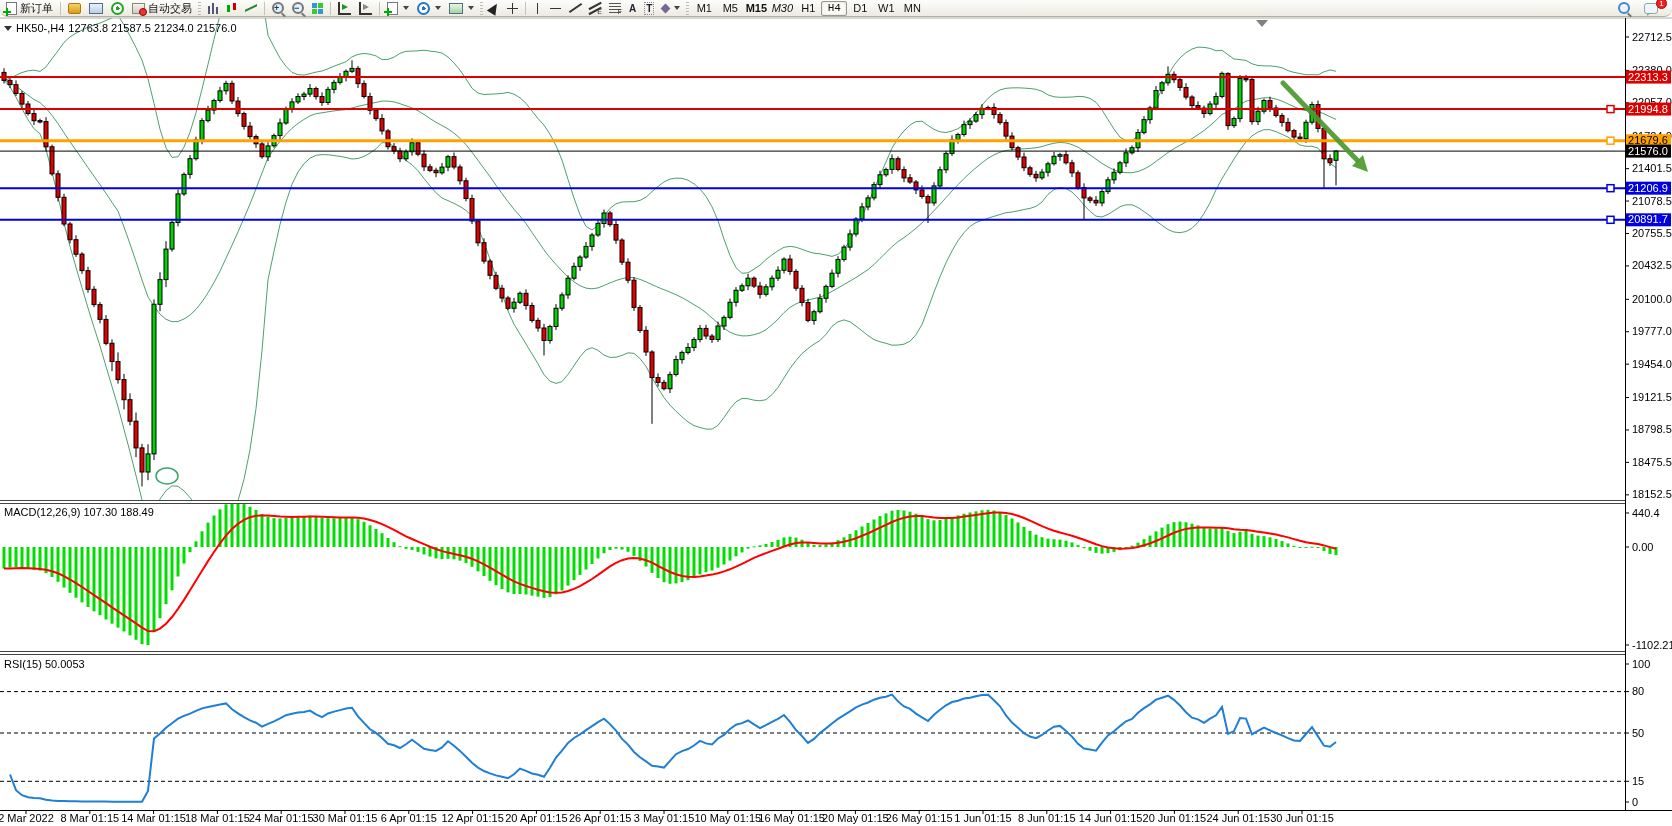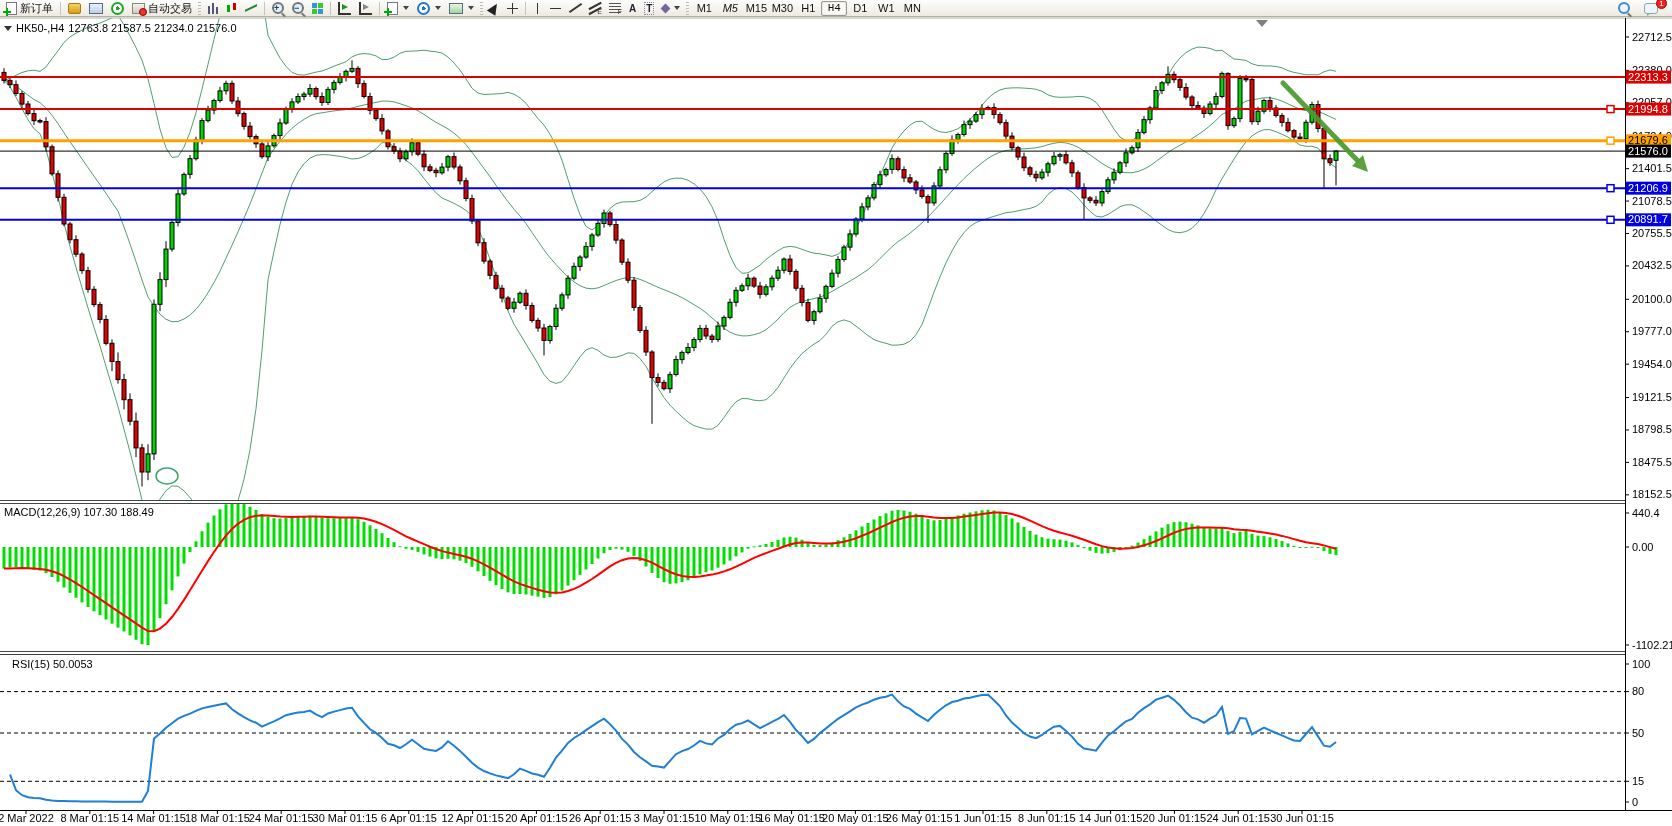--- a/index.html
+++ b/index.html
@@ -1,21 +1,21 @@
 <!DOCTYPE html>
 <html><head>
 <meta charset="utf-8">
 <style>
   html,body{margin:0;padding:0;background:#fff;}
   #app{position:relative;width:1672px;height:826px;background:#fff;overflow:hidden;
        font-family:"Liberation Sans",sans-serif;font-size:11px;color:#000;}
   
   #toolbar{position:absolute;left:0;top:0;width:1672px;height:17px;
            background:linear-gradient(#fdfdfb,#edeae1);border-bottom:1px solid #b3b0a6;
-           display:flex;align-items:center;padding-left:2px;box-sizing:border-box;white-space:nowrap;}
+           display:flex;align-items:center;padding-left:2px;box-sizing:border-box;white-space:nowrap;border-radius:8px;}
   .tbtn{display:inline-flex;align-items:center;gap:3px;height:15px;padding:0 3px;border:1px solid transparent;
         border-radius:2px;background:transparent;font-family:inherit;font-size:11px;color:#111;cursor:default;}
   .tbtn.active{border-color:#9b988e;background:#fbfaf4;box-shadow:inset 0 0 2px #ccc;font-family:Liberation Mono, monospace;}
   .sep{display:inline-block;width:1px;height:13px;background:#c6c3b8;margin:0 3px;}
   .grip{display:inline-block;width:3px;height:13px;margin:0 2px;
         background:repeating-linear-gradient(#bbb 0 1px,transparent 1px 3px);}
   .caret{display:inline-block;width:0;height:0;border-left:3px solid transparent;border-right:3px solid transparent;
          border-top:4px solid #444;margin-left:2px;}
   .ic{display:inline-block;position:relative;}
   .ic-doc{width:9px;height:11px;background:#fff;border:1px solid #778;}
@@ -188,23 +188,23 @@
     <button class="tbtn">
         <span class="tool-letter" style="border:1px dotted #889;padding:0 1px;">T</span>
       </button>
     <button class="tbtn">
         <span class="ic ic-diamond"></span>
         <span class="caret"></span>
       </button>
     <span class="grip"></span>
     <span id="tf-box">
         <button class="tbtn" style="width: 26px; justify-content: center;">M1</button>
-        <button class="tbtn" style="width: 26px; justify-content: center; font-style: italic;">M5</button>
-        <button class="tbtn" style="width: 26px; justify-content: center;">M15</button>
-        <button class="tbtn" style="width: 26px; justify-content: center;">M30</button>
+        <button class="tbtn" style="width: 26px; justify-content: center;">M5</button>
+        <button class="tbtn" style="width: 26px; justify-content: center; font-weight: bold;">M15</button>
+        <button class="tbtn" style="width: 26px; justify-content: center; font-style: italic;">M30</button>
         <button class="tbtn" style="width: 26px; justify-content: center;">H1</button>
         <button class="tbtn active" style="width: 26px; justify-content: center;">H4</button>
         <button class="tbtn" style="width: 26px; justify-content: center;">D1</button>
         <button class="tbtn" style="width: 26px; justify-content: center;">W1</button>
         <button class="tbtn" style="width: 26px; justify-content: center;">MN</button>
       </span>
     <span id="tb-right">
       <button class="tbtn">
           <span class="ic ic-mag" style="border-color:#48c;background:#eaf4ff;"></span>
         </button>
@@ -1034,15 +1034,15 @@
         <text x="1238.2" y="822" font-size="11" fill="#000" text-anchor="middle">24 Jun 01:15</text>
         <line x1="1302" y1="810" x2="1302" y2="814" stroke="#000"></line>
         <text x="1302" y="822" font-size="11" fill="#000" text-anchor="middle">30 Jun 01:15</text>
       </svg>
     <div id="symline">
       <span class="tri"></span>
       <span>HK50-,H4</span>
       <span>12763.8 21587.5 21234.0 21576.0</span>
     </div>
     <div class="pane-label" style="left:4px;top:489px;">MACD(12,26,9) 107.30 188.49</div>
-    <div class="pane-label" style="left:12px;top:641px;text-align:right;">RSI(15) 50.0053</div>
+    <div class="pane-label" style="left:4px;top:641px;text-align:right;">RSI(15) 50.0053</div>
   </div>
 </div>
 
 </body></html>

